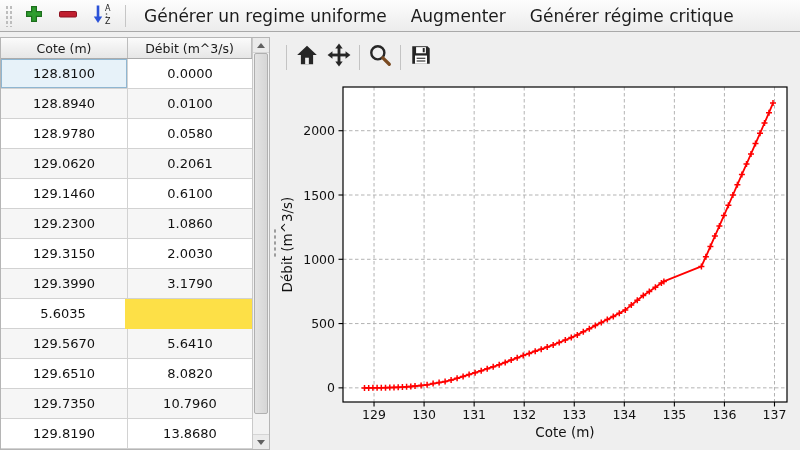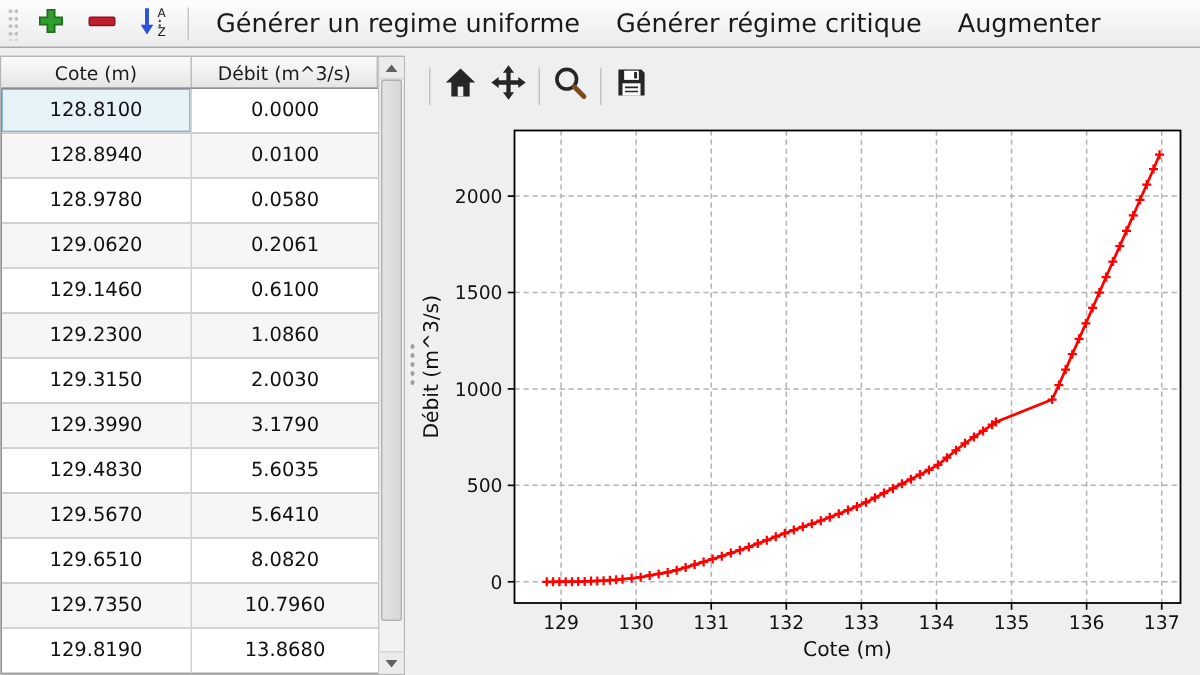--- a/index.html
+++ b/index.html
@@ -18,21 +18,21 @@
   .tb-action { padding:5px 11px; font-size:17px; color:#1b1b1b; white-space:nowrap; border-radius:3px; }
 
   
   .table-wrap { position:absolute; left:0; top:37px; width:270px; height:413px;
     background:#fff; border:1px solid #b5b5b5; }
   .thead { display:flex; height:21px; background:linear-gradient(#fbfbfb,#e6e6e6);
     border-bottom:1px solid #ababab; }
   .th { font-size:12.5px; color:#1a1a1a; display:flex; align-items:center; justify-content:center; }
   .th1 { width:127px; border-right:1px solid #bdbdbd; }
   .th2 { width:124px; border-right:1px solid #bdbdbd; }
-  .tbody { position:absolute; left:0; top:21px; width:251px; bottom:0; overflow:hidden; background:#000000; }
+  .tbody { position:absolute; left:0; top:21px; width:251px; bottom:0; overflow:hidden; background:#fde047; }
   .tr { display:flex; height:30px; }
   .tr:nth-child(even) .td { background:#f6f6f6; }
   .td { font-size:13px; color:#111; display:flex; align-items:center; justify-content:center;
     border-bottom:1px solid #d2d2d2; background:#fff; }
   .td1 { width:127px; border-right:1px solid #d2d2d2; }
   .td2 { width:124px; }
   .td.sel { background:#e7f2f9 !important; box-shadow:inset 0 0 0 1px #8fb6d1; }
 
   
   .vscroll { position:absolute; right:0; top:0; bottom:0; width:17px; background:#f2f2f2;
@@ -92,22 +92,22 @@
           <circle cx="15.5" cy="11" r="0.8" fill="#444"></circle>
           <circle cx="15.5" cy="14" r="0.8" fill="#444"></circle>
           <text x="14" y="21" font-size="8" fill="#222" font-family="DejaVu Sans, sans-serif">Z</text>
         </svg>
       </span>
     </div>
 
     <div class="tb-sep"></div>
 
     <div class="tb-action">Générer un regime uniforme</div>
+    <div class="tb-action">Augmenter</div>
     <div class="tb-action">Générer régime critique</div>
-    <div class="tb-action">Augmenter</div>
   </div>
 
   <div class="table-wrap">
     <div class="thead">
       <div class="th th1">Cote (m)</div>
       <div class="th th2">Débit (m^3/s)</div>
     </div>
     <div class="tbody" id="tbody">
         <div class="tr">
           <div class="td td1 sel">128.8100</div>
@@ -135,21 +135,20 @@
         </div>
         <div class="tr">
           <div class="td td1">129.3150</div>
           <div class="td td2">2.0030</div>
         </div>
         <div class="tr">
           <div class="td td1">129.3990</div>
           <div class="td td2">3.1790</div>
         </div>
         <div class="tr">
-          <div class="td td1">129.4830</div>
           <div class="td td2">5.6035</div>
         </div>
         <div class="tr">
           <div class="td td1">129.5670</div>
           <div class="td td2">5.6410</div>
         </div>
         <div class="tr">
           <div class="td td1">129.6510</div>
           <div class="td td2">8.0820</div>
         </div>

